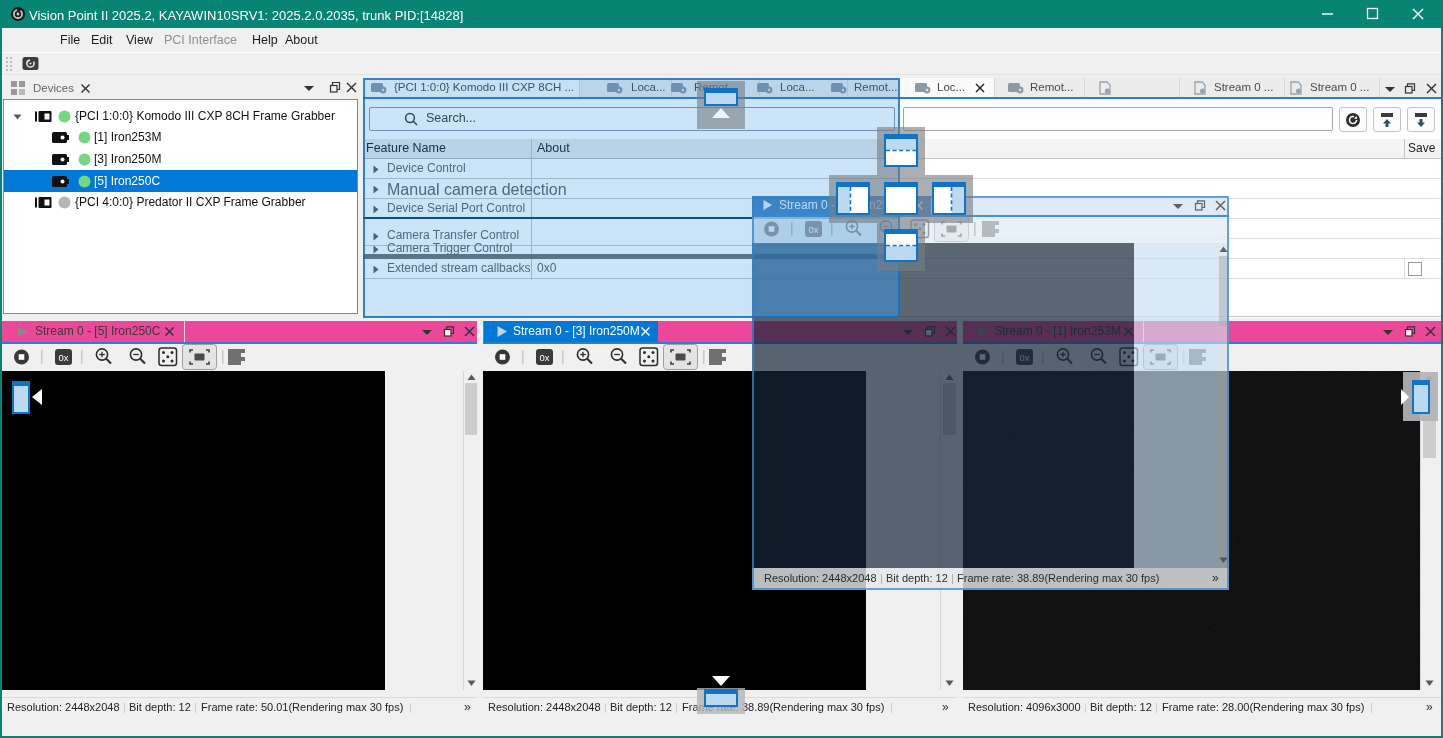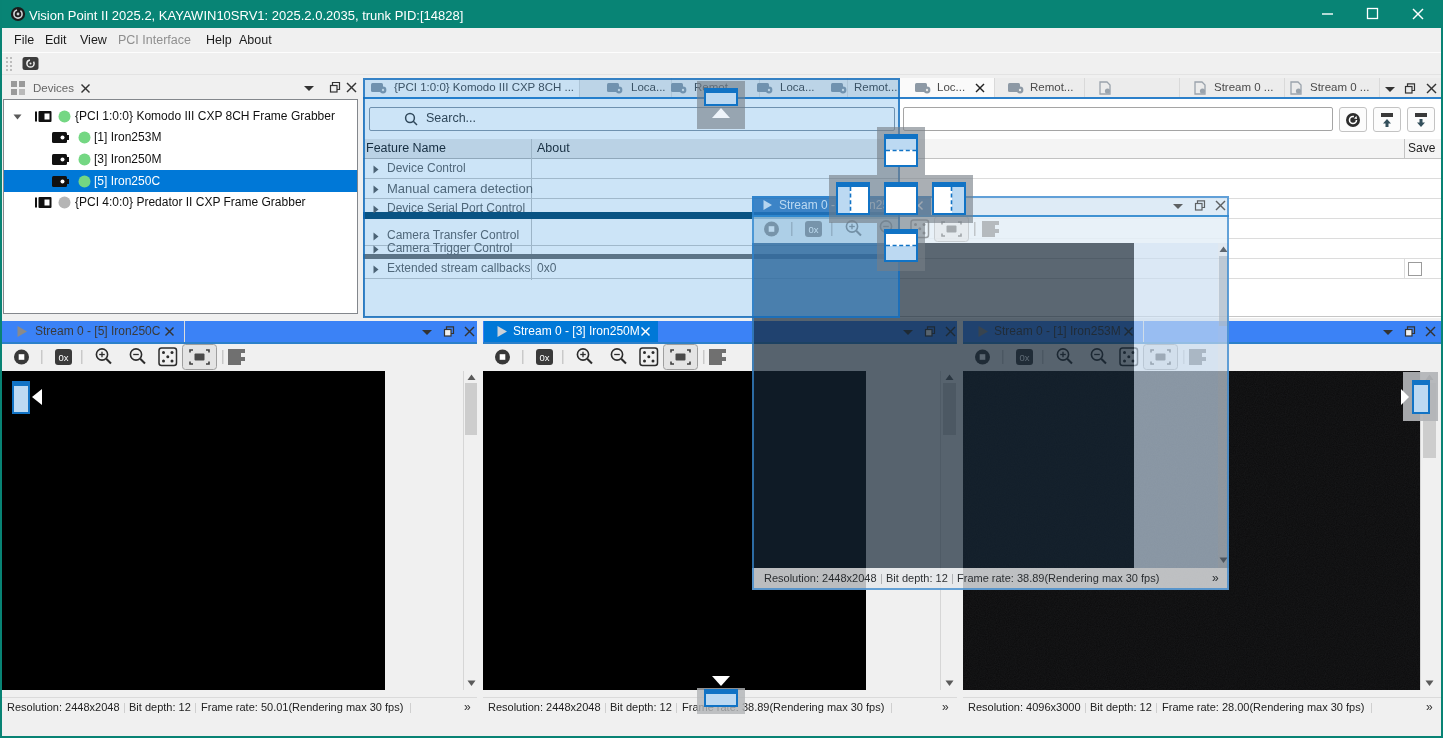--- a/index.html
+++ b/index.html
@@ -3,31 +3,31 @@
 <meta charset="utf-8">
 <style>
   * { margin:0; padding:0; box-sizing:border-box; }
   html,body { width:1443px; height:738px; overflow:hidden; }
   body { font-family:"Liberation Sans", sans-serif; background:#f0f0f0; position:relative; }
   .abs { position:absolute; }
   #frame { position:absolute; left:0; top:0; width:1443px; height:738px; border-left:2px solid #088374; border-right:2px solid #088374; border-bottom:2px solid #088374; pointer-events:none; z-index:60; }
   #titlebar { position:absolute; left:0; top:0; width:1443px; height:28px; background:#088475; color:#fff; z-index:5; }
   #titlebar .ttl { position:absolute; left:29px; top:8px; font-size:13px; letter-spacing:0px; }
   #menubar { position:absolute; left:2px; top:28px; width:1439px; height:22px; background:#f0f0f0; z-index:5; }
-  .mi { position:absolute; top:5px; font-size:12.5px; color:#1b1b1b; }
+  .mi { position:absolute; top:5px; font-size:12.5px; color:#1b1b1b;margin-left:46px; }
   #tbar { position:absolute; left:2px; top:52px; width:1439px; height:23px; background:#f0f0f0; border-top:1px solid #fdfdfd; border-bottom:1px solid #e3e3e3; z-index:5; }
   
   .phead-txt { font-size:11.5px; color:#666; }
   .tabtxt { font-size:11.5px; color:#4a4a4a; }
   
   #dev-body { position:absolute; left:3px; top:99px; width:355px; height:215px; background:#fff; border:1px solid #83878c; z-index:4;}
   .trow { position:absolute; left:0; width:353px; height:21px; font-size:12px; color:#111; }
   .bluline { position:absolute; height:2px; background:#2c80ca; }
   
-  .stab { position:absolute; top:321px; height:21px; background:#3b82f6; }
+  .stab { position:absolute; top:321px; height:21px; background:#ec4899; }
   .stool { position:absolute; top:344px; height:26px; background:#f0f0f0; }
   .video { position:absolute; top:371px; background:#000; }
   .sbar { position:absolute; top:697px; height:20px; background:#f0f0f0; font-size:11px; color:#222; }
   .sbar span { position:absolute; top:3px; white-space:nowrap; }
   .ssep { position:absolute; top:5px; width:1px; height:10px; background:#cfcfcf; }
   .chev { font-size:12px; color:#333; }
   .vsb { position:absolute; background:#f0f0f0; border-left:1px solid #d6d6d6; }
   .thumb { position:absolute; background:#cdcdcd; }
 </style>
 </head>
@@ -225,23 +225,23 @@
   <div class="abs" style="left:0;top:81px;width:537px;height:20px;border-bottom:1px solid #c9c9c9">
       <svg class="abs" style="left:10px;top:6px" width="6" height="9" viewBox="0 0 6 9">
         <path d="M0.5 0.5 L5.5 4.5 L0.5 8.5 Z" fill="#5e5e5e"></path>
       </svg>
       <span class="abs" style="left:24px;top:2px;font-size:12px;color:#646464">Device Control</span>
     </div>
   <div class="abs" style="left:0;top:101px;width:537px;height:20px;border-bottom:1px solid #c9c9c9">
       <svg class="abs" style="left:10px;top:6px" width="6" height="9" viewBox="0 0 6 9">
         <path d="M0.5 0.5 L5.5 4.5 L0.5 8.5 Z" fill="#5e5e5e"></path>
       </svg>
-      <span class="abs" style="left:24px;top:2px;font-size:13px;color:#646464">Manual camera detection</span>
+      <span class="abs" style="left:24px;top:2px;font-size:16px;color:#646464">Manual camera detection</span>
     </div>
-  <div class="abs" style="left:0;top:121px;width:537px;height:20px;border-bottom:7px solid #0c4a6e">
+  <div class="abs" style="left:0;top:121px;width:537px;height:20px;border-bottom:2px solid #0c4a6e">
       <svg class="abs" style="left:10px;top:6px" width="6" height="9" viewBox="0 0 6 9">
         <path d="M0.5 0.5 L5.5 4.5 L0.5 8.5 Z" fill="#5e5e5e"></path>
       </svg>
       <span class="abs" style="left:24px;top:2px;font-size:12px;color:#646464">Device Serial Port Control</span>
     </div>
   <div class="abs" style="left:0;top:148px;width:537px;height:20px;border-bottom:1px solid #c9c9c9">
       <svg class="abs" style="left:10px;top:6px" width="6" height="9" viewBox="0 0 6 9">
         <path d="M0.5 0.5 L5.5 4.5 L0.5 8.5 Z" fill="#5e5e5e"></path>
       </svg>
       <span class="abs" style="left:24px;top:2px;font-size:12px;color:#646464">Camera Transfer Control</span>

